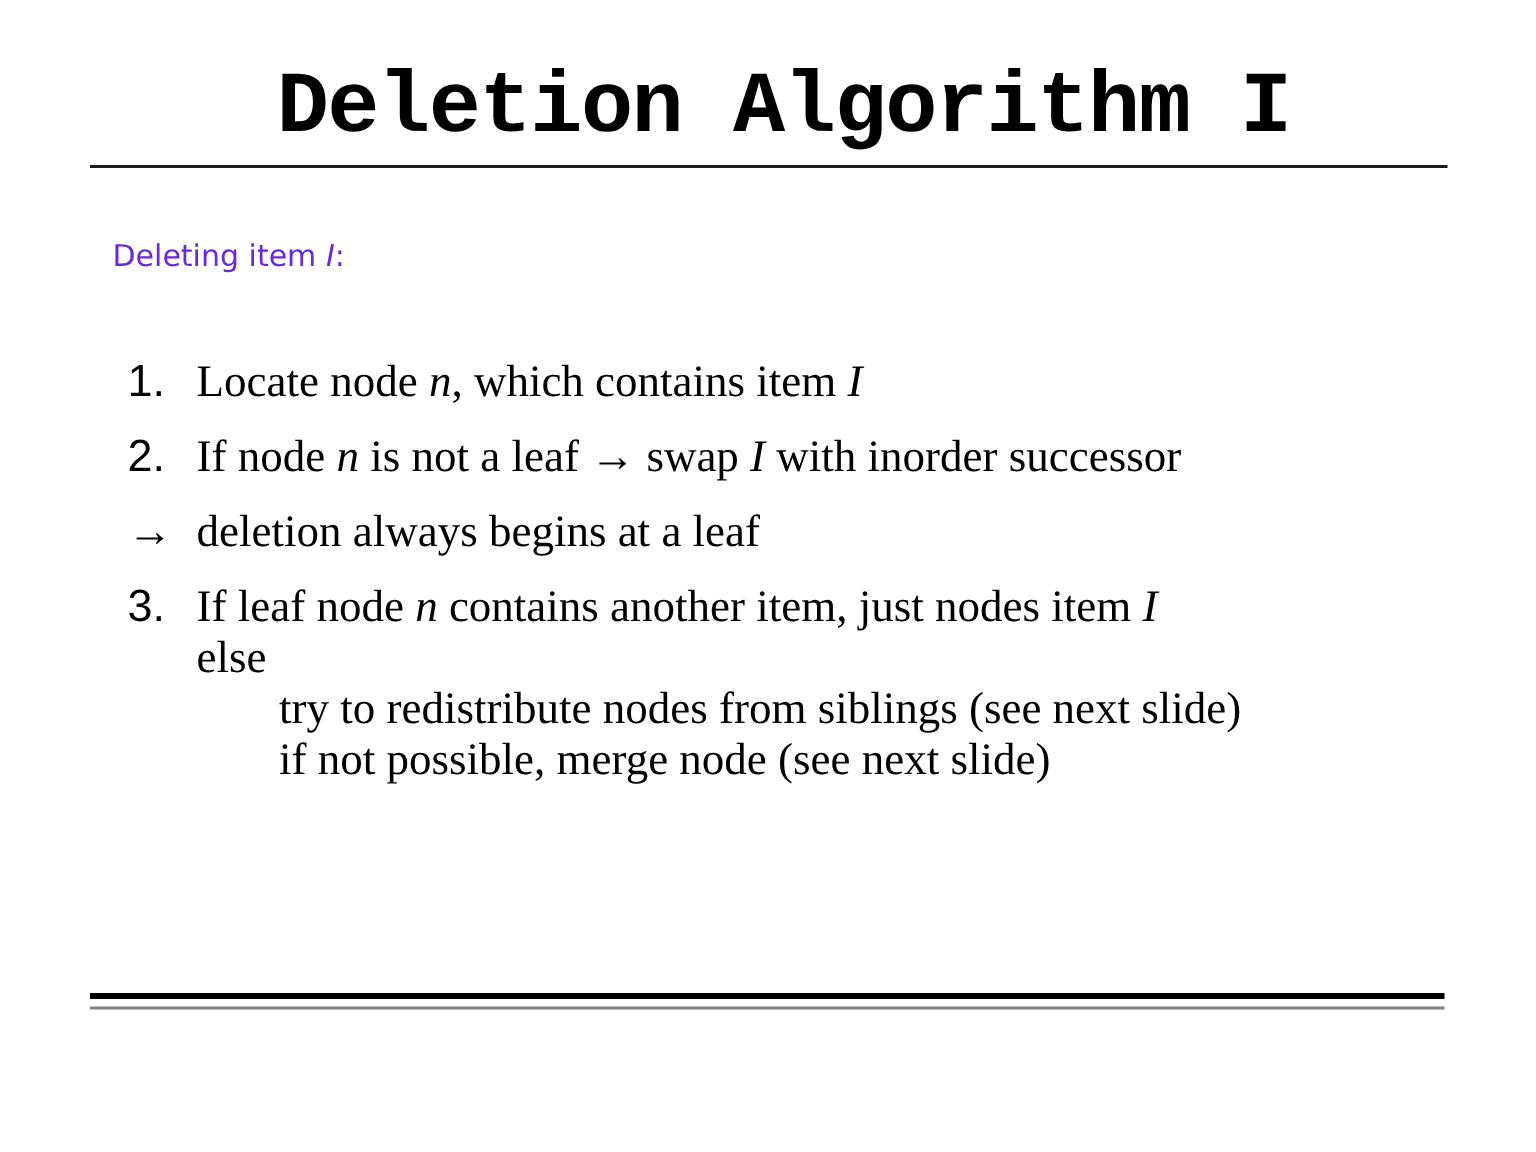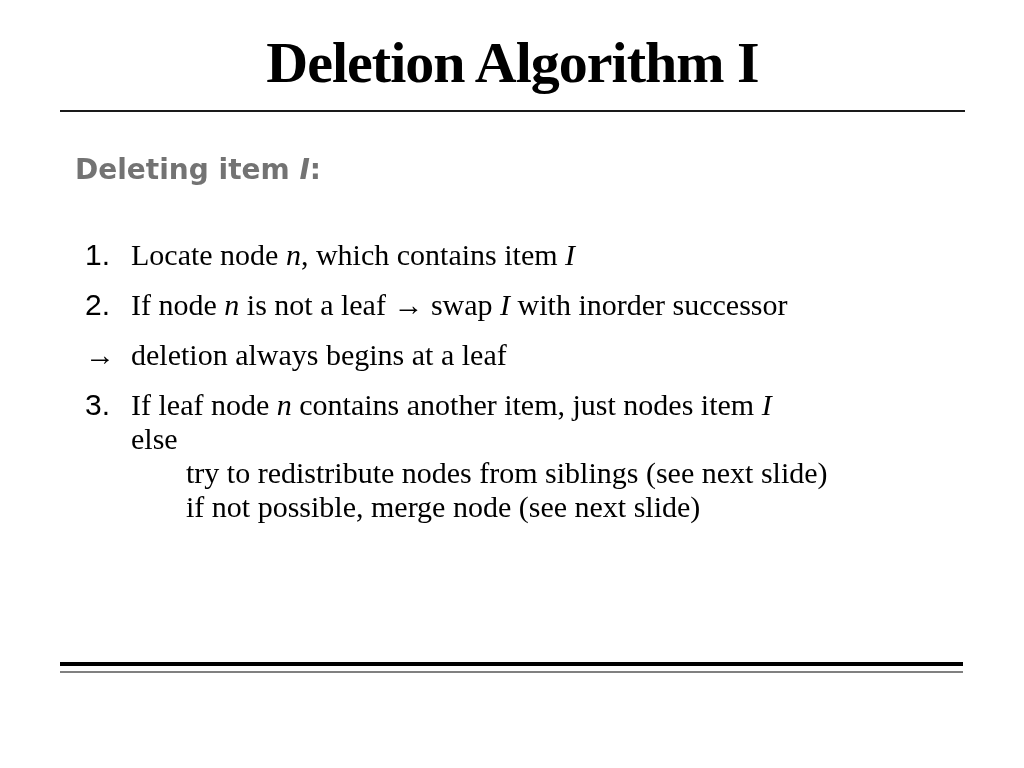--- a/index.html
+++ b/index.html
@@ -13,46 +13,46 @@
     height: 768px;
     background: #ffffff;
     overflow: hidden;
     color: #000000;
   }
   .title {
     position: absolute;
     top: 30px;
     left: 60px;
     width: 905px;
-    margin: 0;
+    margin: 10px;
     text-align: center;
-    font-family: Liberation Serif, serif;
+    font-family: Liberation Mono, monospace;
     font-weight: bold;
     font-size: 58px;
     line-height: 66px;
     color: #000000;
     letter-spacing: -1px;
   }
   .rule-top {
     position: absolute;
     top: 110px;
     left: 60px;
     width: 905px;
     height: 0;
     border-top: 2px solid #1a1a1a;
   }
   .heading {
     position: absolute;
     top: 152px;
     left: 75px;
     font-family: "DejaVu Sans", sans-serif;
-    font-weight: bold;
-    font-size: 28px;
+    font-weight: normal;
+    font-size: 20px;
     line-height: 36px;
-    color: #737373;
+    color: #6d28d9;
   }
   .it {
     font-style: italic;
   }
   .steps {
     position: absolute;
     top: 238px;
     left: 85px;
     width: 890px;
     font-family: "Liberation Sans", sans-serif;

